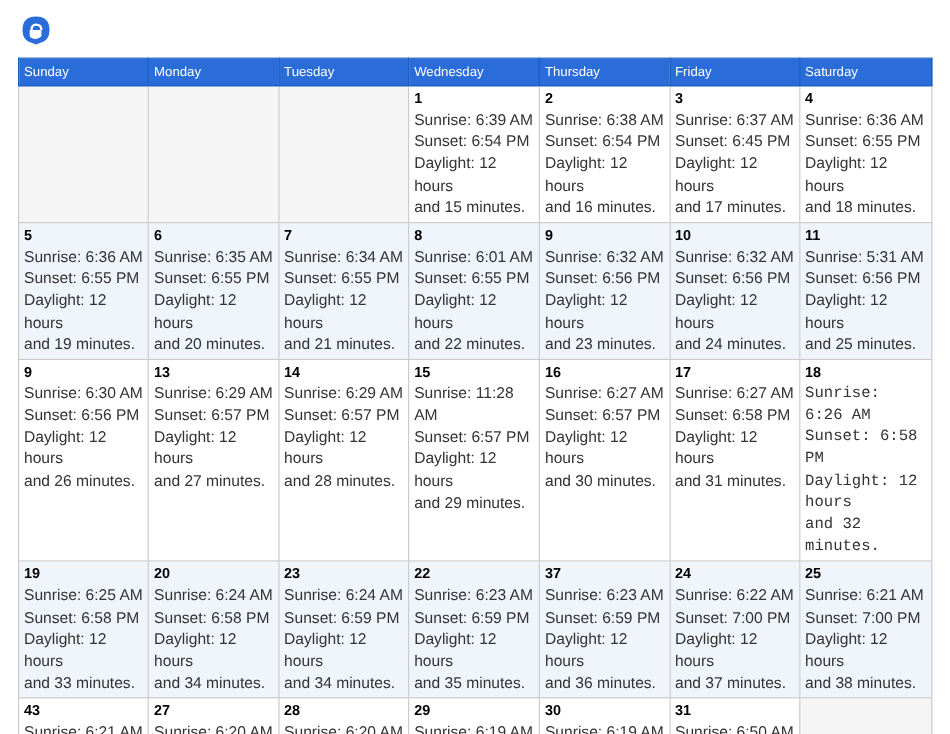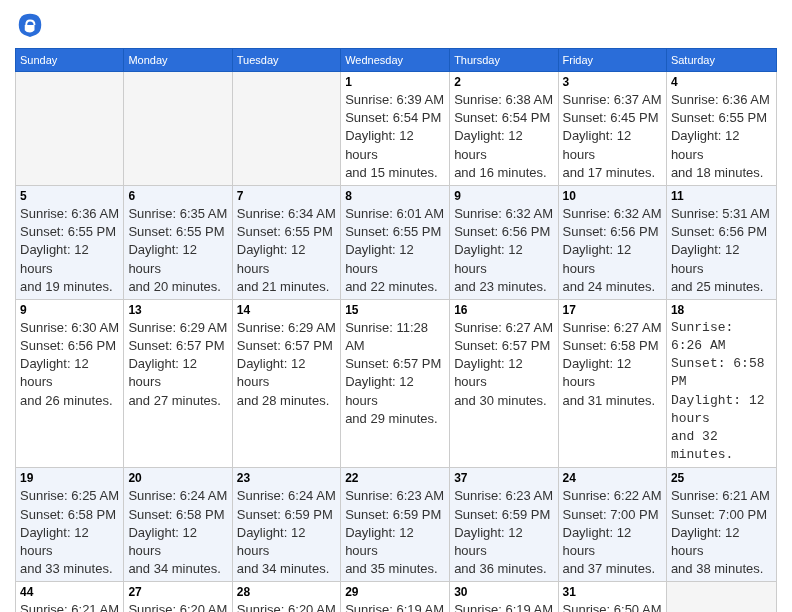--- a/index.html
+++ b/index.html
@@ -311,21 +311,21 @@
           <td>
             <span class="day-num">25</span>
             <div class="day-info" style="white-space: pre-line;">Sunrise: 6:21 AM
 Sunset: 7:00 PM
 Daylight: 12 hours
 and 38 minutes.</div>
           </td>
         </tr>
         <tr class="row-odd">
           <td>
-            <span class="day-num">44</span>
+            <span class="day-num">43</span>
             <div class="day-info" style="white-space: pre-line;">Sunrise: 6:21 AM
 Sunset: 7:00 PM
 Daylight: 12 hours
 and 39 minutes.</div>
           </td>
           <td>
             <span class="day-num">27</span>
             <div class="day-info" style="white-space: pre-line;">Sunrise: 6:20 AM
 Sunset: 7:01 PM
 Daylight: 12 hours

